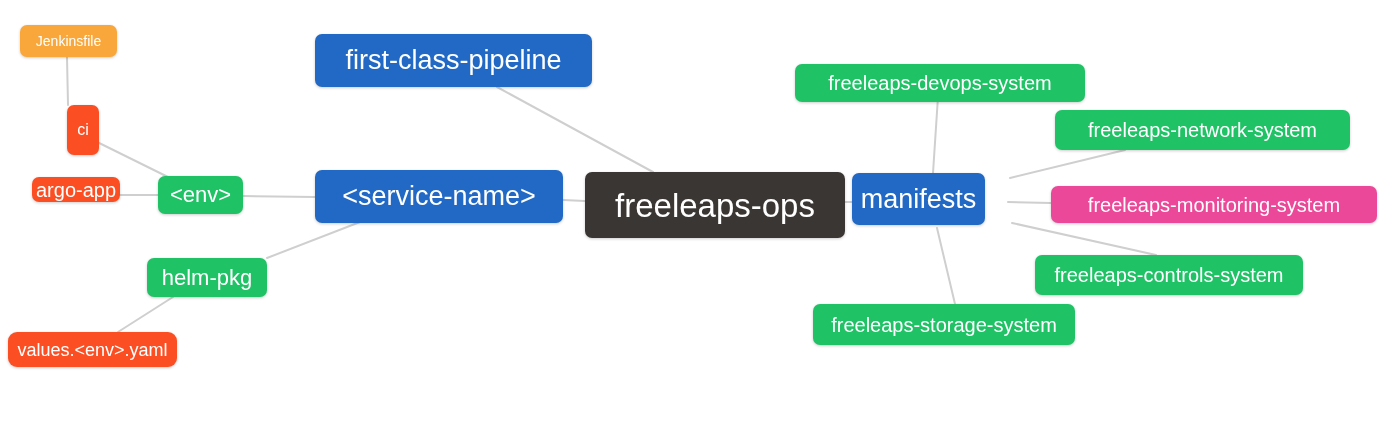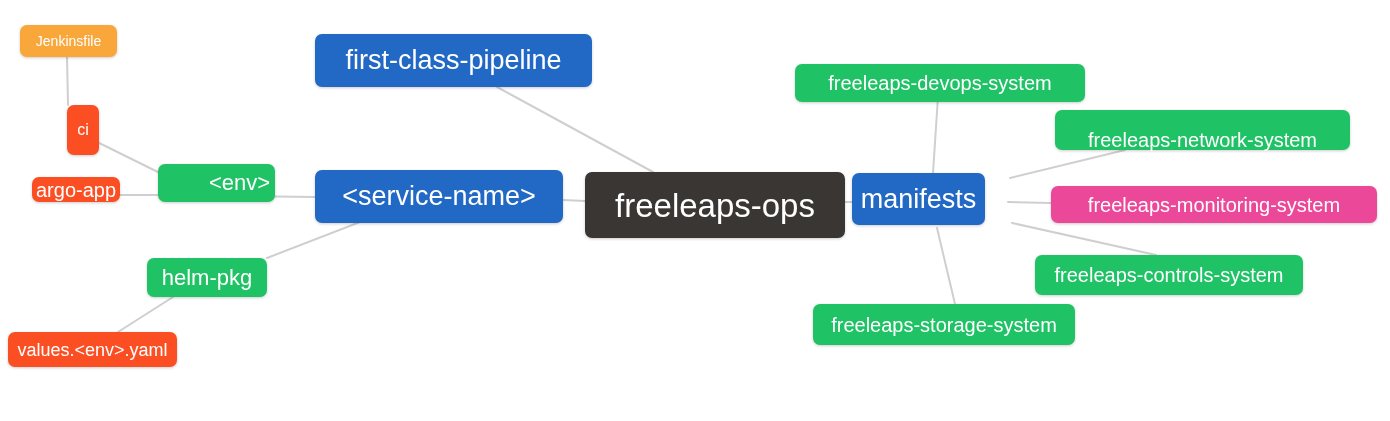--- a/index.html
+++ b/index.html
@@ -32,29 +32,29 @@
     border-radius: 7px;
     box-shadow: 0 1px 3px rgba(0,0,0,0.2);
     white-space: nowrap;
     cursor: pointer;
     line-height: 1;
   }
   
   #n-jenkinsfile        { left: 20px;   top: 25px;  width: 97px;  height: 32px; font-size: 14px; }
   #n-ci                 { left: 67px;   top: 105px; width: 32px;  height: 50px; font-size: 16px; }
   #n-argo-app           { left: 32px;   top: 177px; width: 88px;  height: 25px; font-size: 20px; }
-  #n-env                { left: 158px;  top: 164px; width: 71px;  height: 38px; font-size: 22px; padding-left: 46px; }
+  #n-env                { left: 158px;  top: 176px; width: 85px;  height: 38px; font-size: 22px; }
   #n-helm-pkg           { left: 147px;  top: 258px; width: 120px; height: 39px; font-size: 22px; }
   #n-values-env-yaml    { left: 8px;    top: 332px; width: 169px; height: 35px; font-size: 18px; }
   #n-first-class-pipeline { left: 315px; top: 34px;  width: 277px; height: 53px; font-size: 27px; }
   #n-service-name       { left: 315px;  top: 170px; width: 248px; height: 53px; font-size: 27px; }
   #n-freeleaps-ops      { left: 585px;  top: 172px; width: 260px; height: 66px; font-size: 33px; }
   #n-manifests          { left: 852px;  top: 173px; width: 133px; height: 52px; font-size: 27px; }
   #n-devops-system      { left: 795px;  top: 28px;  width: 290px; height: 38px; font-size: 20px; margin-top: 36px; }
-  #n-network-system     { left: 1055px; top: 110px; width: 295px; height: 40px; font-size: 20px; align-items: flex-end; }
+  #n-network-system     { left: 1055px; top: 110px; width: 295px; height: 40px; font-size: 20px; }
   #n-monitoring-system  { left: 1051px; top: 186px; width: 326px; height: 37px; font-size: 20px; }
   #n-controls-system    { left: 1035px; top: 255px; width: 268px; height: 40px; font-size: 20px; }
   #n-storage-system     { left: 813px;  top: 304px; width: 262px; height: 41px; font-size: 20px; }
 </style>
 </head>
 <body>
 
 <div class="canvas">
 
   <svg class="edges" viewBox="0 0 1390 421" xmlns="http://www.w3.org/2000/svg">
@@ -87,21 +87,21 @@
   </div>
 
   <div class="node" id="n-env" style="background-color: rgb(32, 194, 102);">
     <span>&lt;env&gt;</span>
   </div>
 
   <div class="node" id="n-helm-pkg" style="background-color: rgb(32, 194, 102);">
     <span>helm-pkg</span>
   </div>
 
-  <div class="node" id="n-values-env-yaml" style="background-color: rgb(251, 79, 35);">
+  <div class="node" id="n-values-env-yaml" style="background-color: rgb(251, 79, 35); border-radius: 9px;">
     <span>values.&lt;env&gt;.yaml</span>
   </div>
 
   <div class="node" id="n-first-class-pipeline" style="background-color: rgb(33, 105, 196);">
     <span>first-class-pipeline</span>
   </div>
 
   <div class="node" id="n-service-name" style="background-color: rgb(33, 105, 196);">
     <span>&lt;service-name&gt;</span>
   </div>

